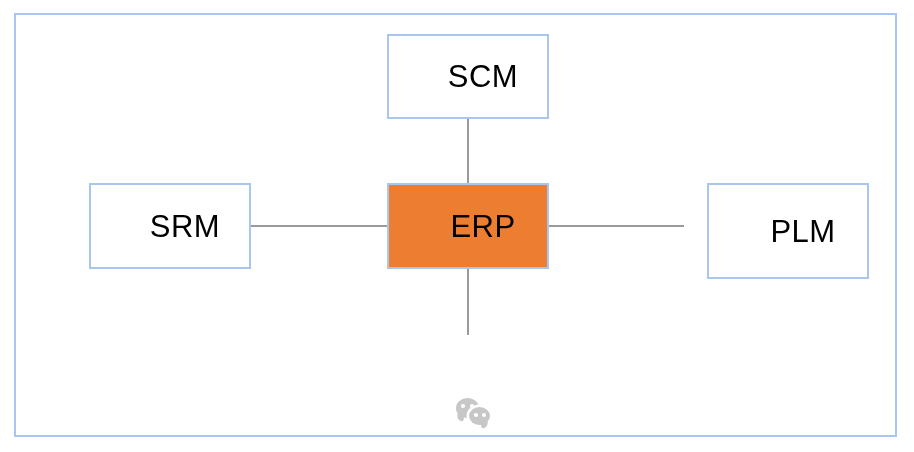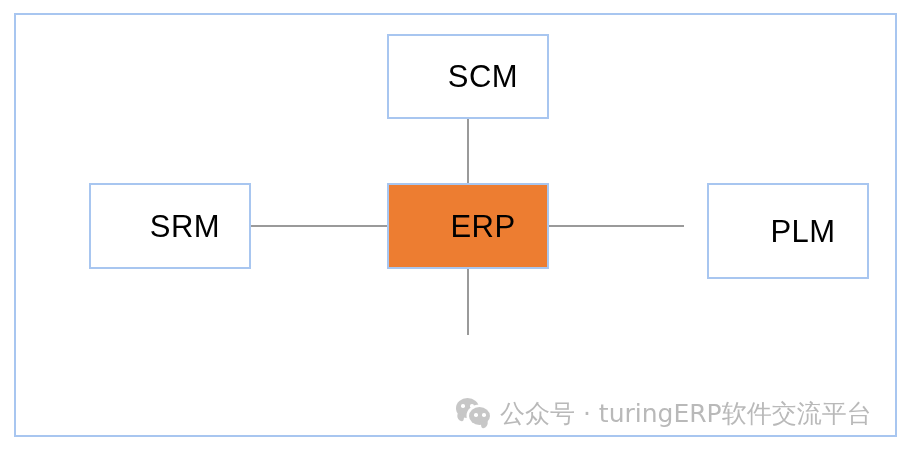--- a/index.html
+++ b/index.html
@@ -189,16 +189,15 @@
 
   <div id="watermark">
     <span class="wm-icon">
       <span class="bubble-big"></span>
       <span class="bubble-small"></span>
       <span class="dot d1"></span>
       <span class="dot d2"></span>
       <span class="dot d3"></span>
       <span class="dot d4"></span>
     </span>
-    <span class="wm-text">公众号 · turingERP软件交流平台</span>
   </div>
 
 </div>
 
 </body></html>

